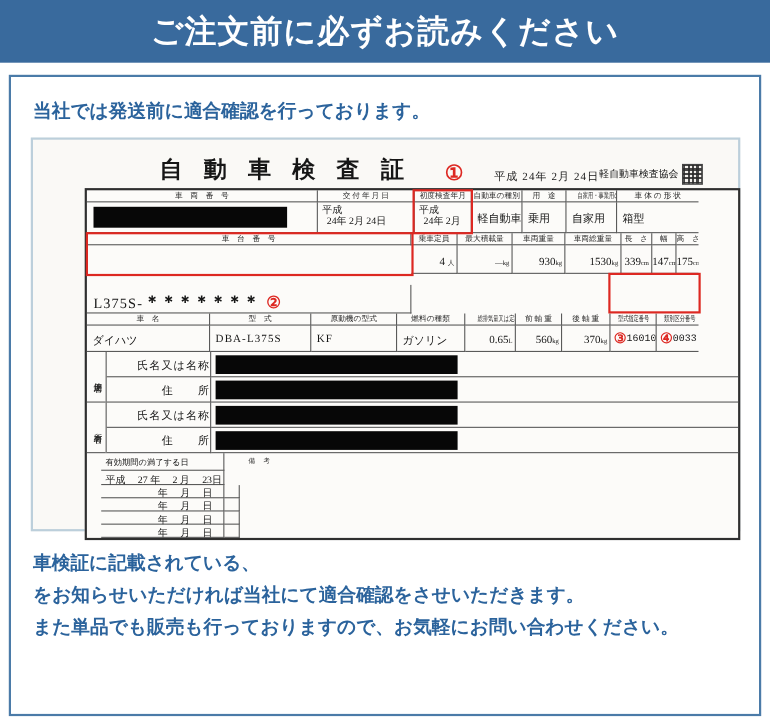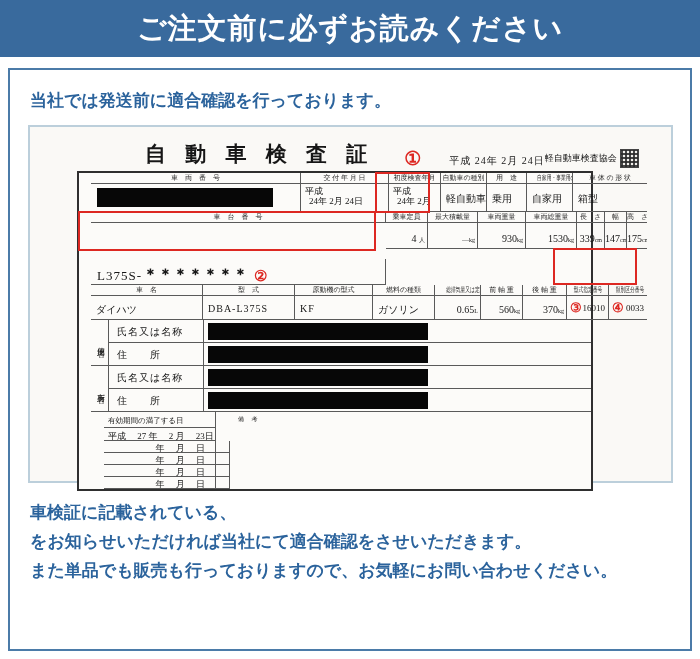--- a/index.html
+++ b/index.html
@@ -23,46 +23,46 @@
   .cert-title { font-size:21px; font-weight:bold; letter-spacing:7px; margin-left:68px; white-space:nowrap; }
   .marker-1 { color:#dd2822; font-size:19px; font-weight:bold; margin-left:30px; line-height:1; }
   .cert-date { font-size:10px; margin-left:28px; white-space:nowrap; letter-spacing:1px; }
   .cert-issuer { margin-left:auto; display:flex; align-items:center; font-size:9px; white-space:nowrap;font-family:Liberation Mono, monospace; }
   .stamp { width:19px; height:19px; margin-left:3px; border:1px solid #444;
     background:
       repeating-linear-gradient(0deg, rgba(40,40,40,.85) 0 2px, transparent 2px 4px),
       repeating-linear-gradient(90deg, rgba(40,40,40,.85) 0 2px, #f2f0ec 2px 4px); }
 
   
-  .cert-table { position:absolute; top:44px; left:47px; width:516px; border:2px solid #2f2f2f; background:#fcfbf9;padding-left:12px; }
+  .cert-table { position:absolute; top:44px; left:47px; width:596px; border:2px solid #2f2f2f; background:#fcfbf9; }
   .tr { display:flex; }
   .c { flex:0 0 auto; border-right:1px solid #5a5a5a; border-bottom:1px solid #5a5a5a; overflow:hidden; }
   .c.last { border-right:none; }
   .h { height:11px; font-size:7px; line-height:10px; text-align:center; color:#2a2a2a; white-space:nowrap; }
   .squeeze { display:inline-block; transform:scaleX(.68); transform-origin:50% 50%; }
   .v1 { height:28px; } .v2 { height:26px; } .v3 { height:24px; }
   .duo { font-size:9px; line-height:10px; padding:2px 0 0 4px; }
   .cv { padding:2px 0 0 5px; font-size:10px; }
   .num { text-align:right; padding:10px 2px 0 0; font-size:10px; }
   .num .unit { font-size:6px; }
   .chassis-cell { display:flex; align-items:flex-end; padding-left:6px;margin-top:36px; }
   .chassis-prefix { font-size:13px; letter-spacing:1px; }
   .chassis-mask { font-family:"DejaVu Sans",sans-serif; font-weight:bold; font-size:15px; letter-spacing:0px; margin-left:1px; }
   .marker-inline { color:#dd2822; font-weight:bold; font-size:15px; margin-left:6px; line-height:1; }
   .marker-cell { color:#dd2822; font-weight:bold; font-size:13px; }
   .idcell { display:flex; align-items:center; justify-content:space-between; padding:0 3px 0 3px; }
-  .idcell .idval { font-size:9px; }
+  .idcell .idval { font-size:9px;font-family:Liberation Mono, monospace; }
   .bar { background:#070707; }
   .bar-vehicle { width:176px; height:19px; margin:4px 0 0 6px; }
   .bar-user { width:220px; height:17px; margin:3px 0 0 4px; }
 
   .vcol { flex:0 0 18px; border-right:1px solid #5a5a5a; display:flex; flex-direction:column; }
   .vcell { height:46px; border-bottom:1px solid #5a5a5a; display:flex; align-items:center; justify-content:center; }
   .vlabel { writing-mode:vertical-rl; text-orientation:upright; font-size:8px; letter-spacing:1px; }
-  .urow { display:flex; height:23px; }
+  .urow { display:flex; height:23px;text-align:right; }
   .ulabel { flex:0 0 95px; border-right:1px solid #5a5a5a; border-bottom:1px solid #5a5a5a; font-size:10px; padding:5px 0 0 8px; letter-spacing:1px; }
   .uval { flex:1; border-bottom:1px solid #5a5a5a; }
 
   .base-label { width:100px; height:17px; font-size:9px; padding:3px 0 0 6px; letter-spacing:1px; }
   .base-val { width:456px; height:17px; font-size:9px; padding:4px 0 0 8px; }
 
   .bottom { display:flex; height:77px; }
   .bleft { flex:0 0 112px; display:flex; flex-direction:column;margin-left:13px; }
   .brow { border-right:1px solid #5a5a5a; border-bottom:1px solid #5a5a5a; }
   .expiry-h { height:16px; font-size:7.5px; padding:4px 0 0 4px; white-space:nowrap; }

